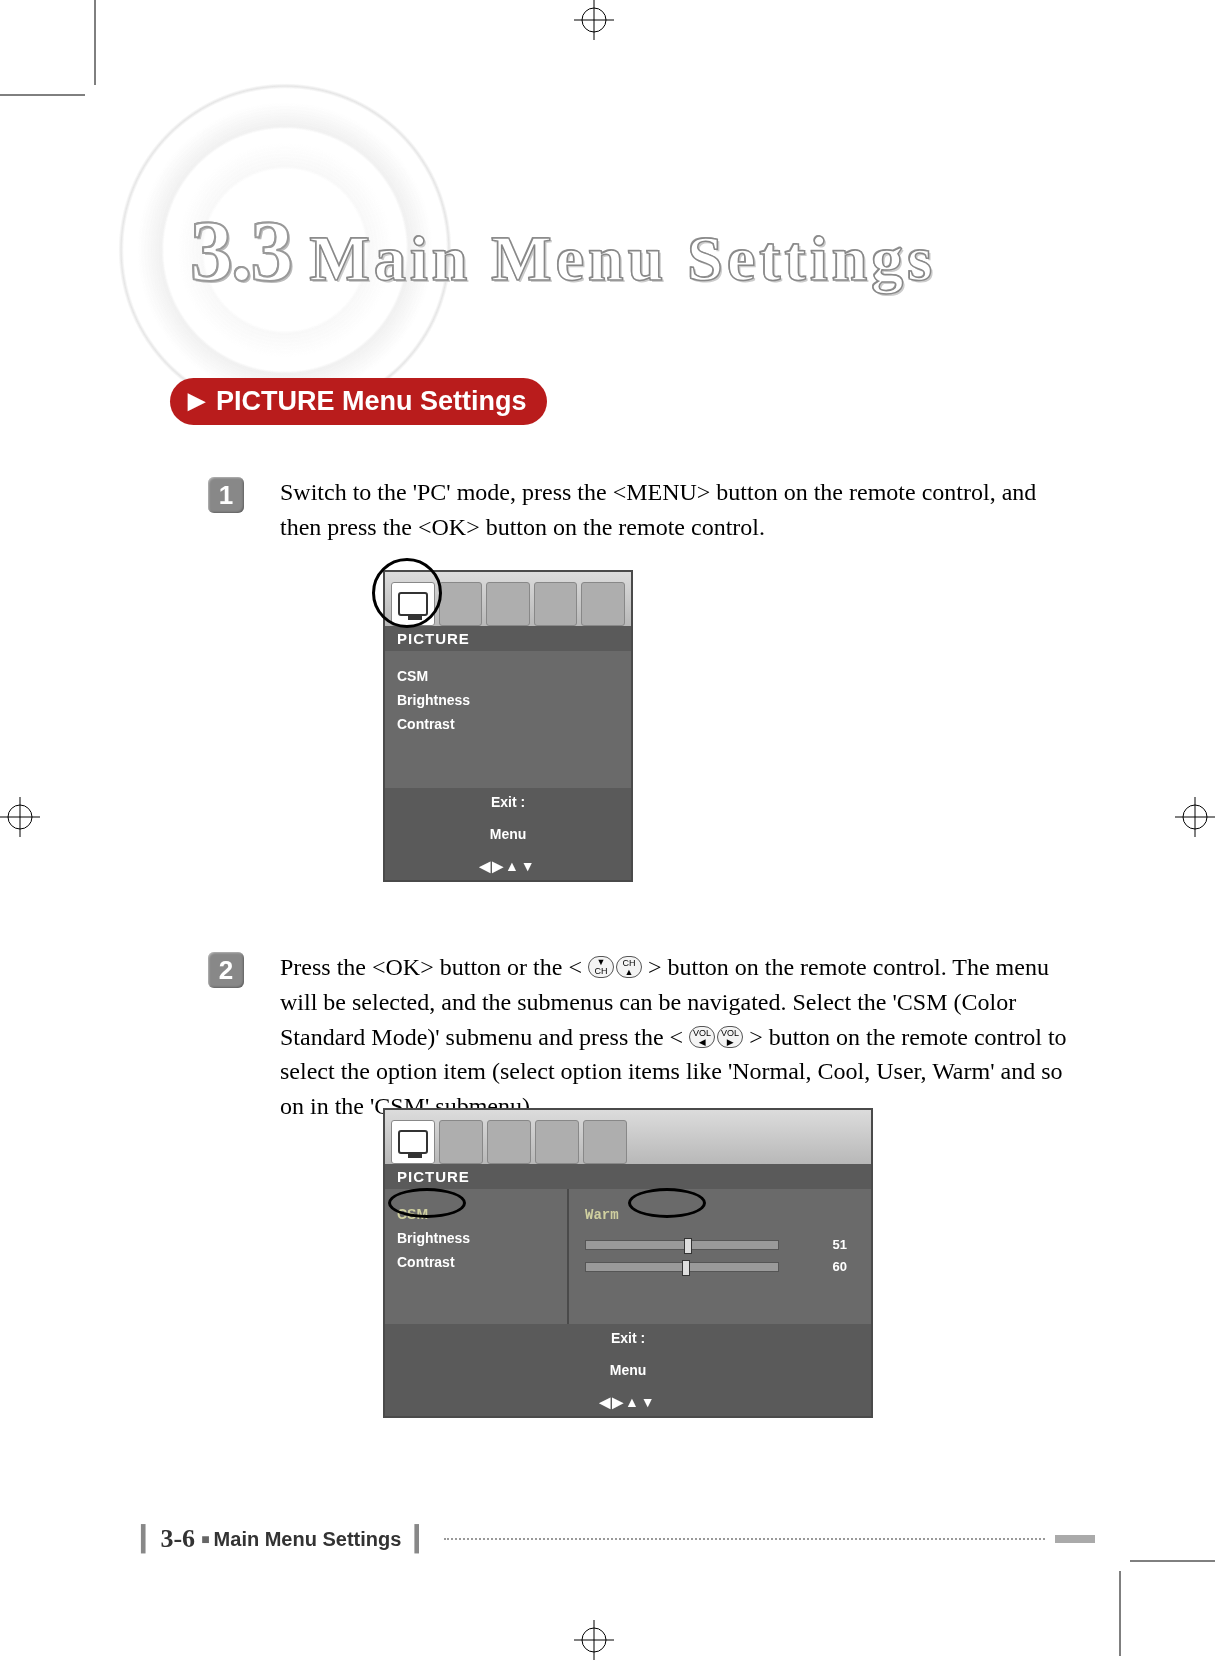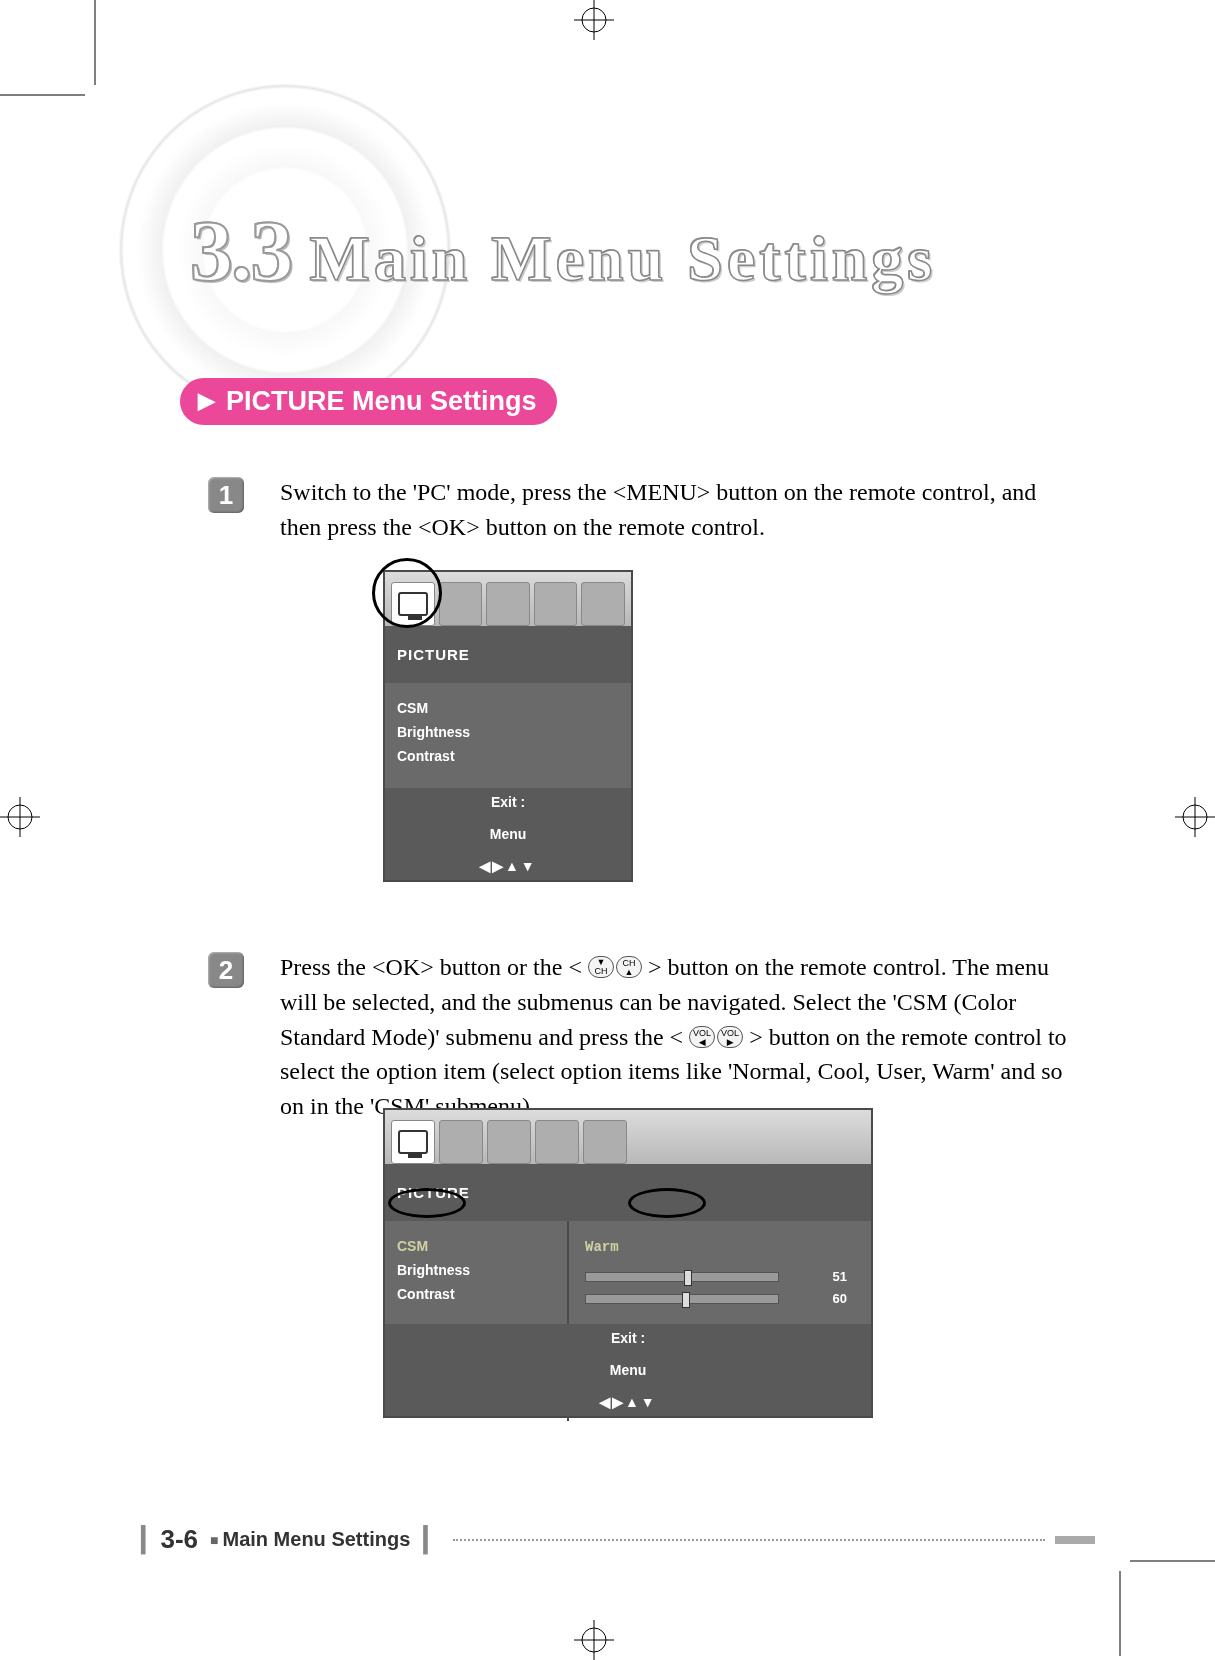--- a/index.html
+++ b/index.html
@@ -54,22 +54,22 @@
   .page-title .txt {
     font-size: 64px;
     -webkit-text-stroke: 1.5px #888;
     color: #fff;
     text-shadow: 2px 2px 0 #ccc, -1px -1px 0 #999;
     letter-spacing: 4px;
   }
   
   .section-badge {
     position: absolute;
-    left: 180px; top: 378px;
-    background: #ec4899;
+    left: 170px; top: 378px;
+    background: #b91c1c;
     color: #fff;
     font-family: Arial, Helvetica, sans-serif;
     font-weight: bold;
     font-size: 27px;
     padding: 8px 20px 8px 46px;
     border-radius: 24px;
   }
   .section-badge::before {
     content: "▶";
     position: absolute;
@@ -164,21 +164,21 @@
     position: absolute;
     border: 3px solid #000;
     border-radius: 50%;
     pointer-events: none;
   }
   .osd-title {
     background: #5a5a5a;
     color: #fff;
     font-weight: bold;
     font-size: 15px;
-    padding: 20px 12px;
+    padding: 4px 12px;
     letter-spacing: 1px;
   }
   .osd-body {
     padding: 14px 12px;
     color: #fff;
     font-weight: bold;
     font-size: 14px;
     line-height: 1.7;
   }
   .osd-body .item { display:block; }
@@ -219,21 +219,21 @@
   .slider-row .val { color:#fff; font-size:13px; font-weight:bold; width:24px; text-align:right;}
   .warm-label { color:#d0d0a0; font-weight:bold; font-size:14px; margin-bottom:6px; display:inline-block;font-family:Liberation Mono, monospace;}
   
   .page-footer {
     position: absolute;
     left: 136px; top: 1524px; right: 120px;
     display: flex; align-items: center;
     font-family: Arial, sans-serif;
   }
   .page-footer .bar { color:#888; font-weight:bold; font-size:24px; margin-right:10px;}
-  .page-footer .pn { font-weight:bold; font-size:26px; font-family: Liberation Sans, sans-serif; color:#333; margin-right:12px;}
+  .page-footer .pn { font-weight:bold; font-size:26px; font-family: Liberation Serif, serif; color:#333; margin-right:6px;}
   .page-footer .sq { font-size:14px; color:#666; margin-right:4px;}
   .page-footer .ft { font-weight:bold; font-size:20px; color:#333; }
   .page-footer .dots {
     flex:1; height:0;
     border-top: 2px dotted #999;
     margin: 0 10px;
   }
   .page-footer .endcap { width:40px; height:8px; background:#aaa; }
 </style>
 </head>

